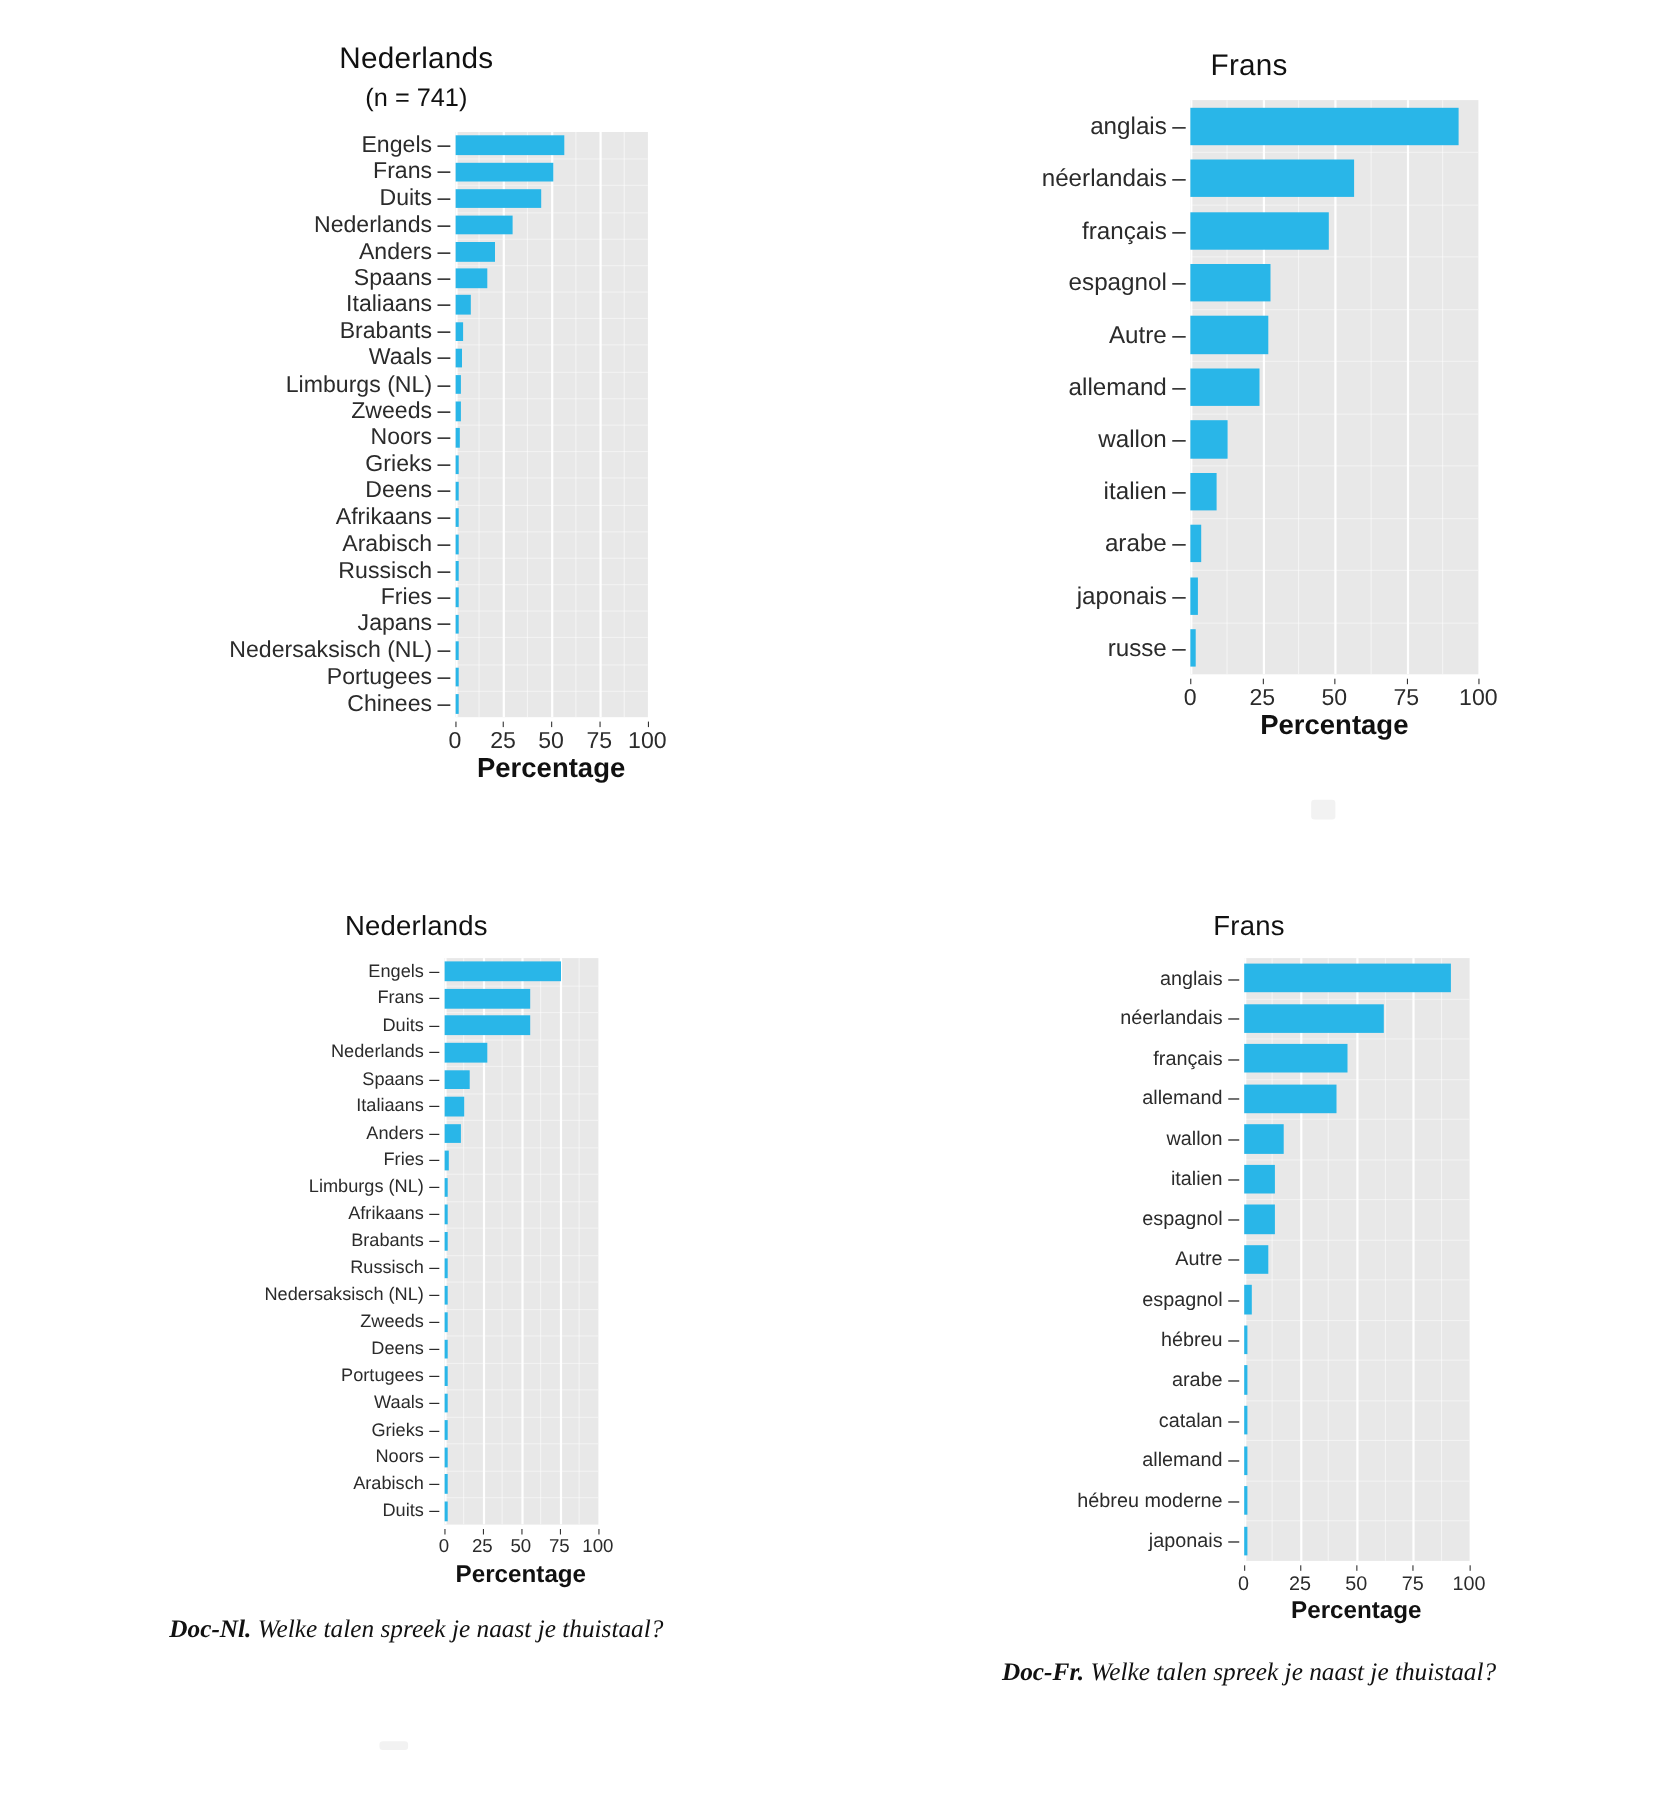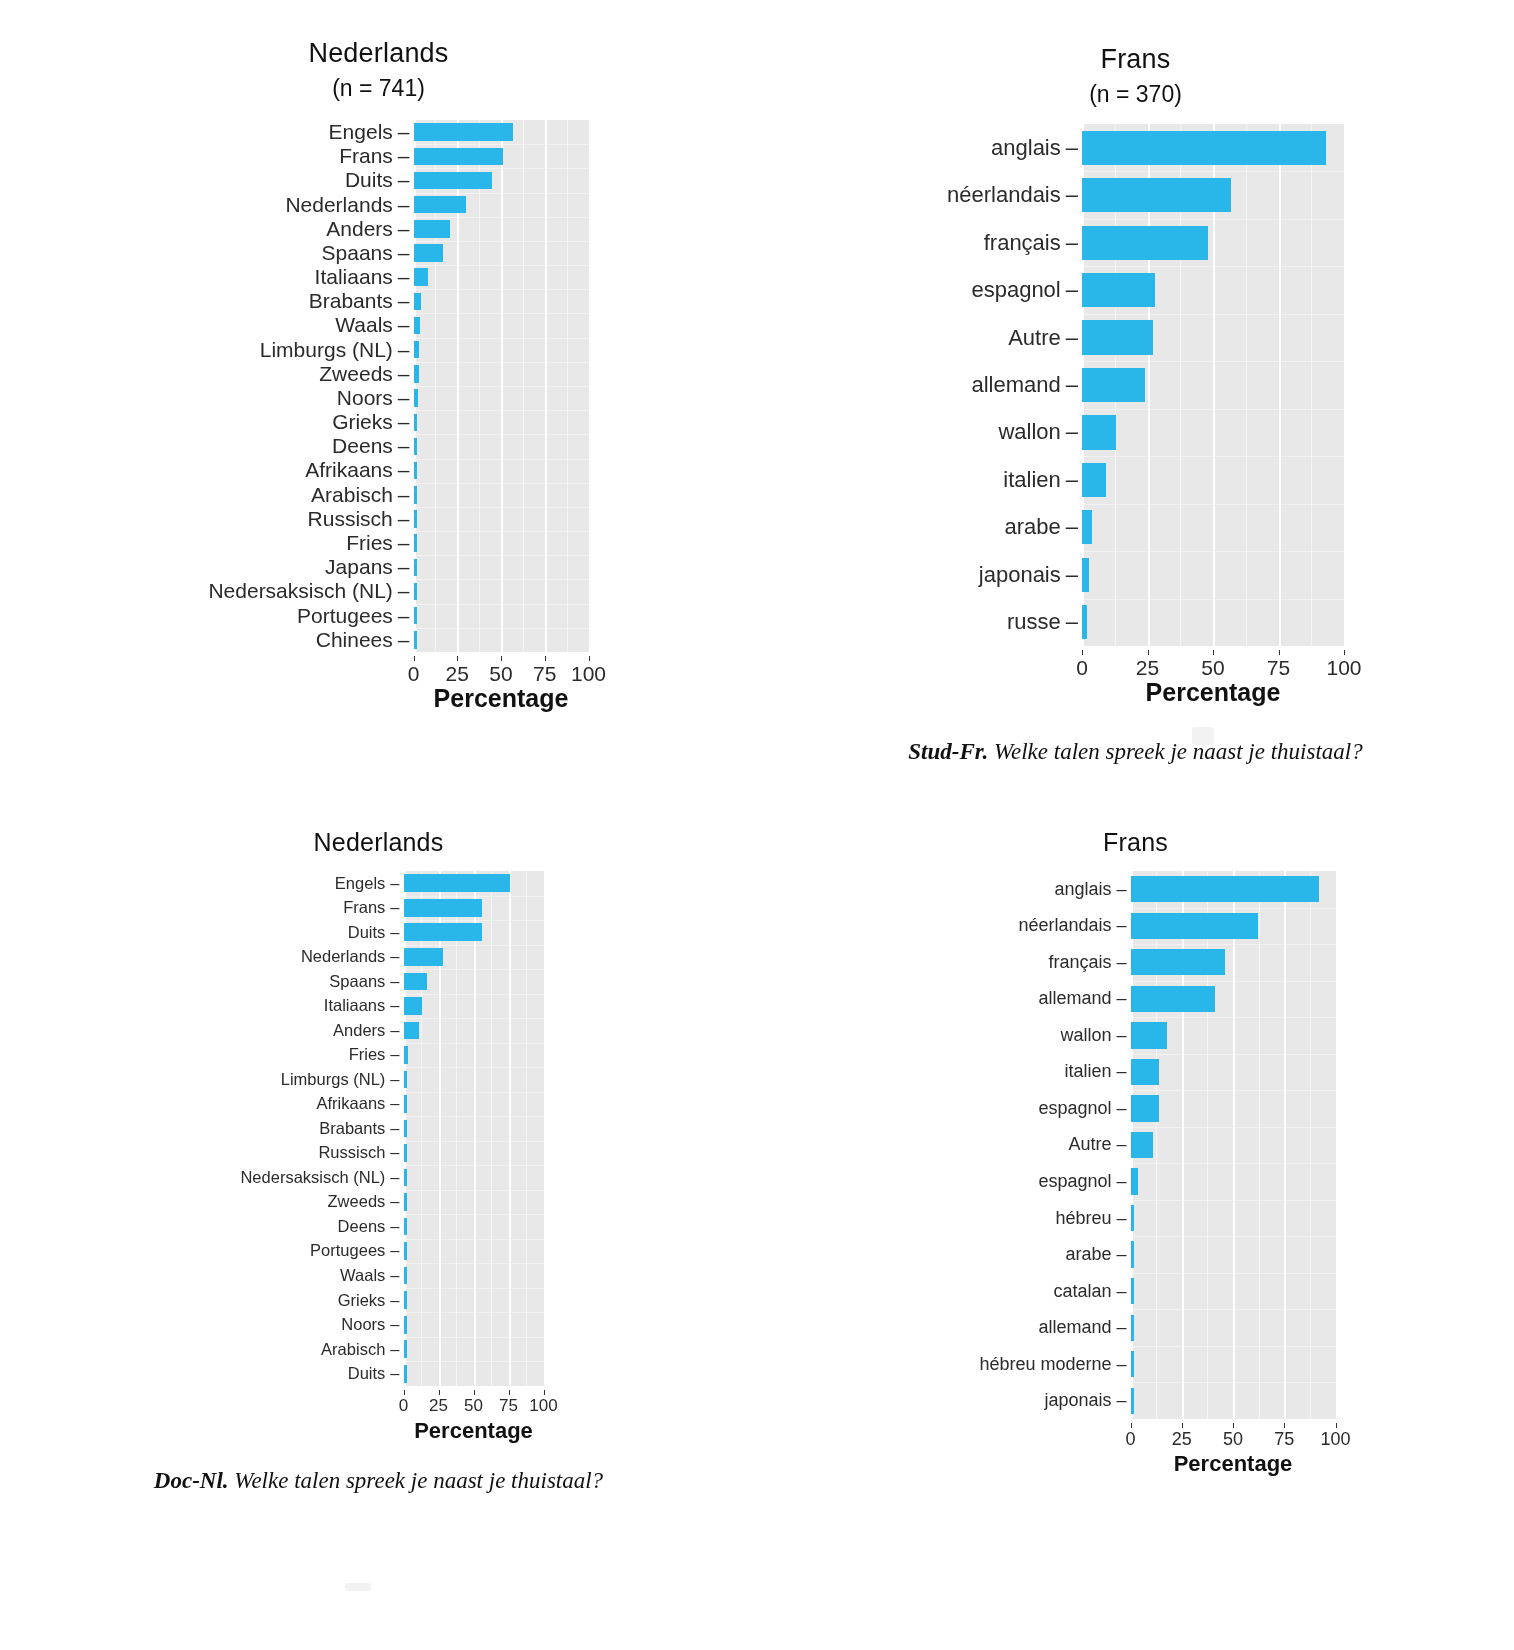--- a/index.html
+++ b/index.html
@@ -327,21 +327,20 @@
         <div style="width:175px">
           <div class="axis-title">Percentage</div>
         </div>
       </div>
     </div>
   </div>
 
   <div class="panel p-fr-stud">
     <div style="padding-top:44px">
       <div class="chart-title">Frans</div>
-      <div class="chart-subtitle">(n = 370)</div>
     </div>
     <div class="plot-wrap" style="margin-top:16px">
       <div class="plot-row">
         <div class="ylabels" id="yl-1" style="width:155px; height:522px;">
             <div class="ylabel" style="height: 47.4545px;">
               <span>anglais</span>
               <span class="tickdash">–</span>
             </div>
             <div class="ylabel" style="height: 47.4545px;">
               <span>néerlandais</span>
@@ -432,24 +431,20 @@
           </div>
       </div>
       <div class="plot-row">
         <div style="width:155px"></div>
         <div style="width:262px">
           <div class="axis-title">Percentage</div>
         </div>
       </div>
     </div>
     <div class="smudge" style="width:22px;height:18px;right:300px;top:727px;"></div>
-    <div class="caption" style="margin-top:32px">
-      <b>Stud-Fr.</b>
-      <span>Welke talen spreek je naast je thuistaal?</span>
-    </div>
   </div>
 
   <div class="panel p-nl-doc">
     <div style="padding-top:18px">
       <div class="chart-title" style="font-size:25px">Nederlands</div>
     </div>
     <div class="plot-wrap" style="margin-top:14px">
       <div class="plot-row">
         <div class="ylabels" id="yl-2" style="width:190px; height:515px;">
             <div class="ylabel" style="height: 24.5238px;">
@@ -741,15 +736,19 @@
             <div class="xtick" style="left: 205px; top: 6px;">100</div>
           </div>
       </div>
       <div class="plot-row">
         <div style="width:195px"></div>
         <div style="width:205px">
           <div class="axis-title" style="font-size:22px">Percentage</div>
         </div>
       </div>
     </div>
+    <div class="caption" style="margin-top:30px">
+      <b>Doc-Fr.</b>
+      <span>Welke talen spreek je naast je thuistaal?</span>
+    </div>
   </div>
 
 </div>
 
 </body></html>

